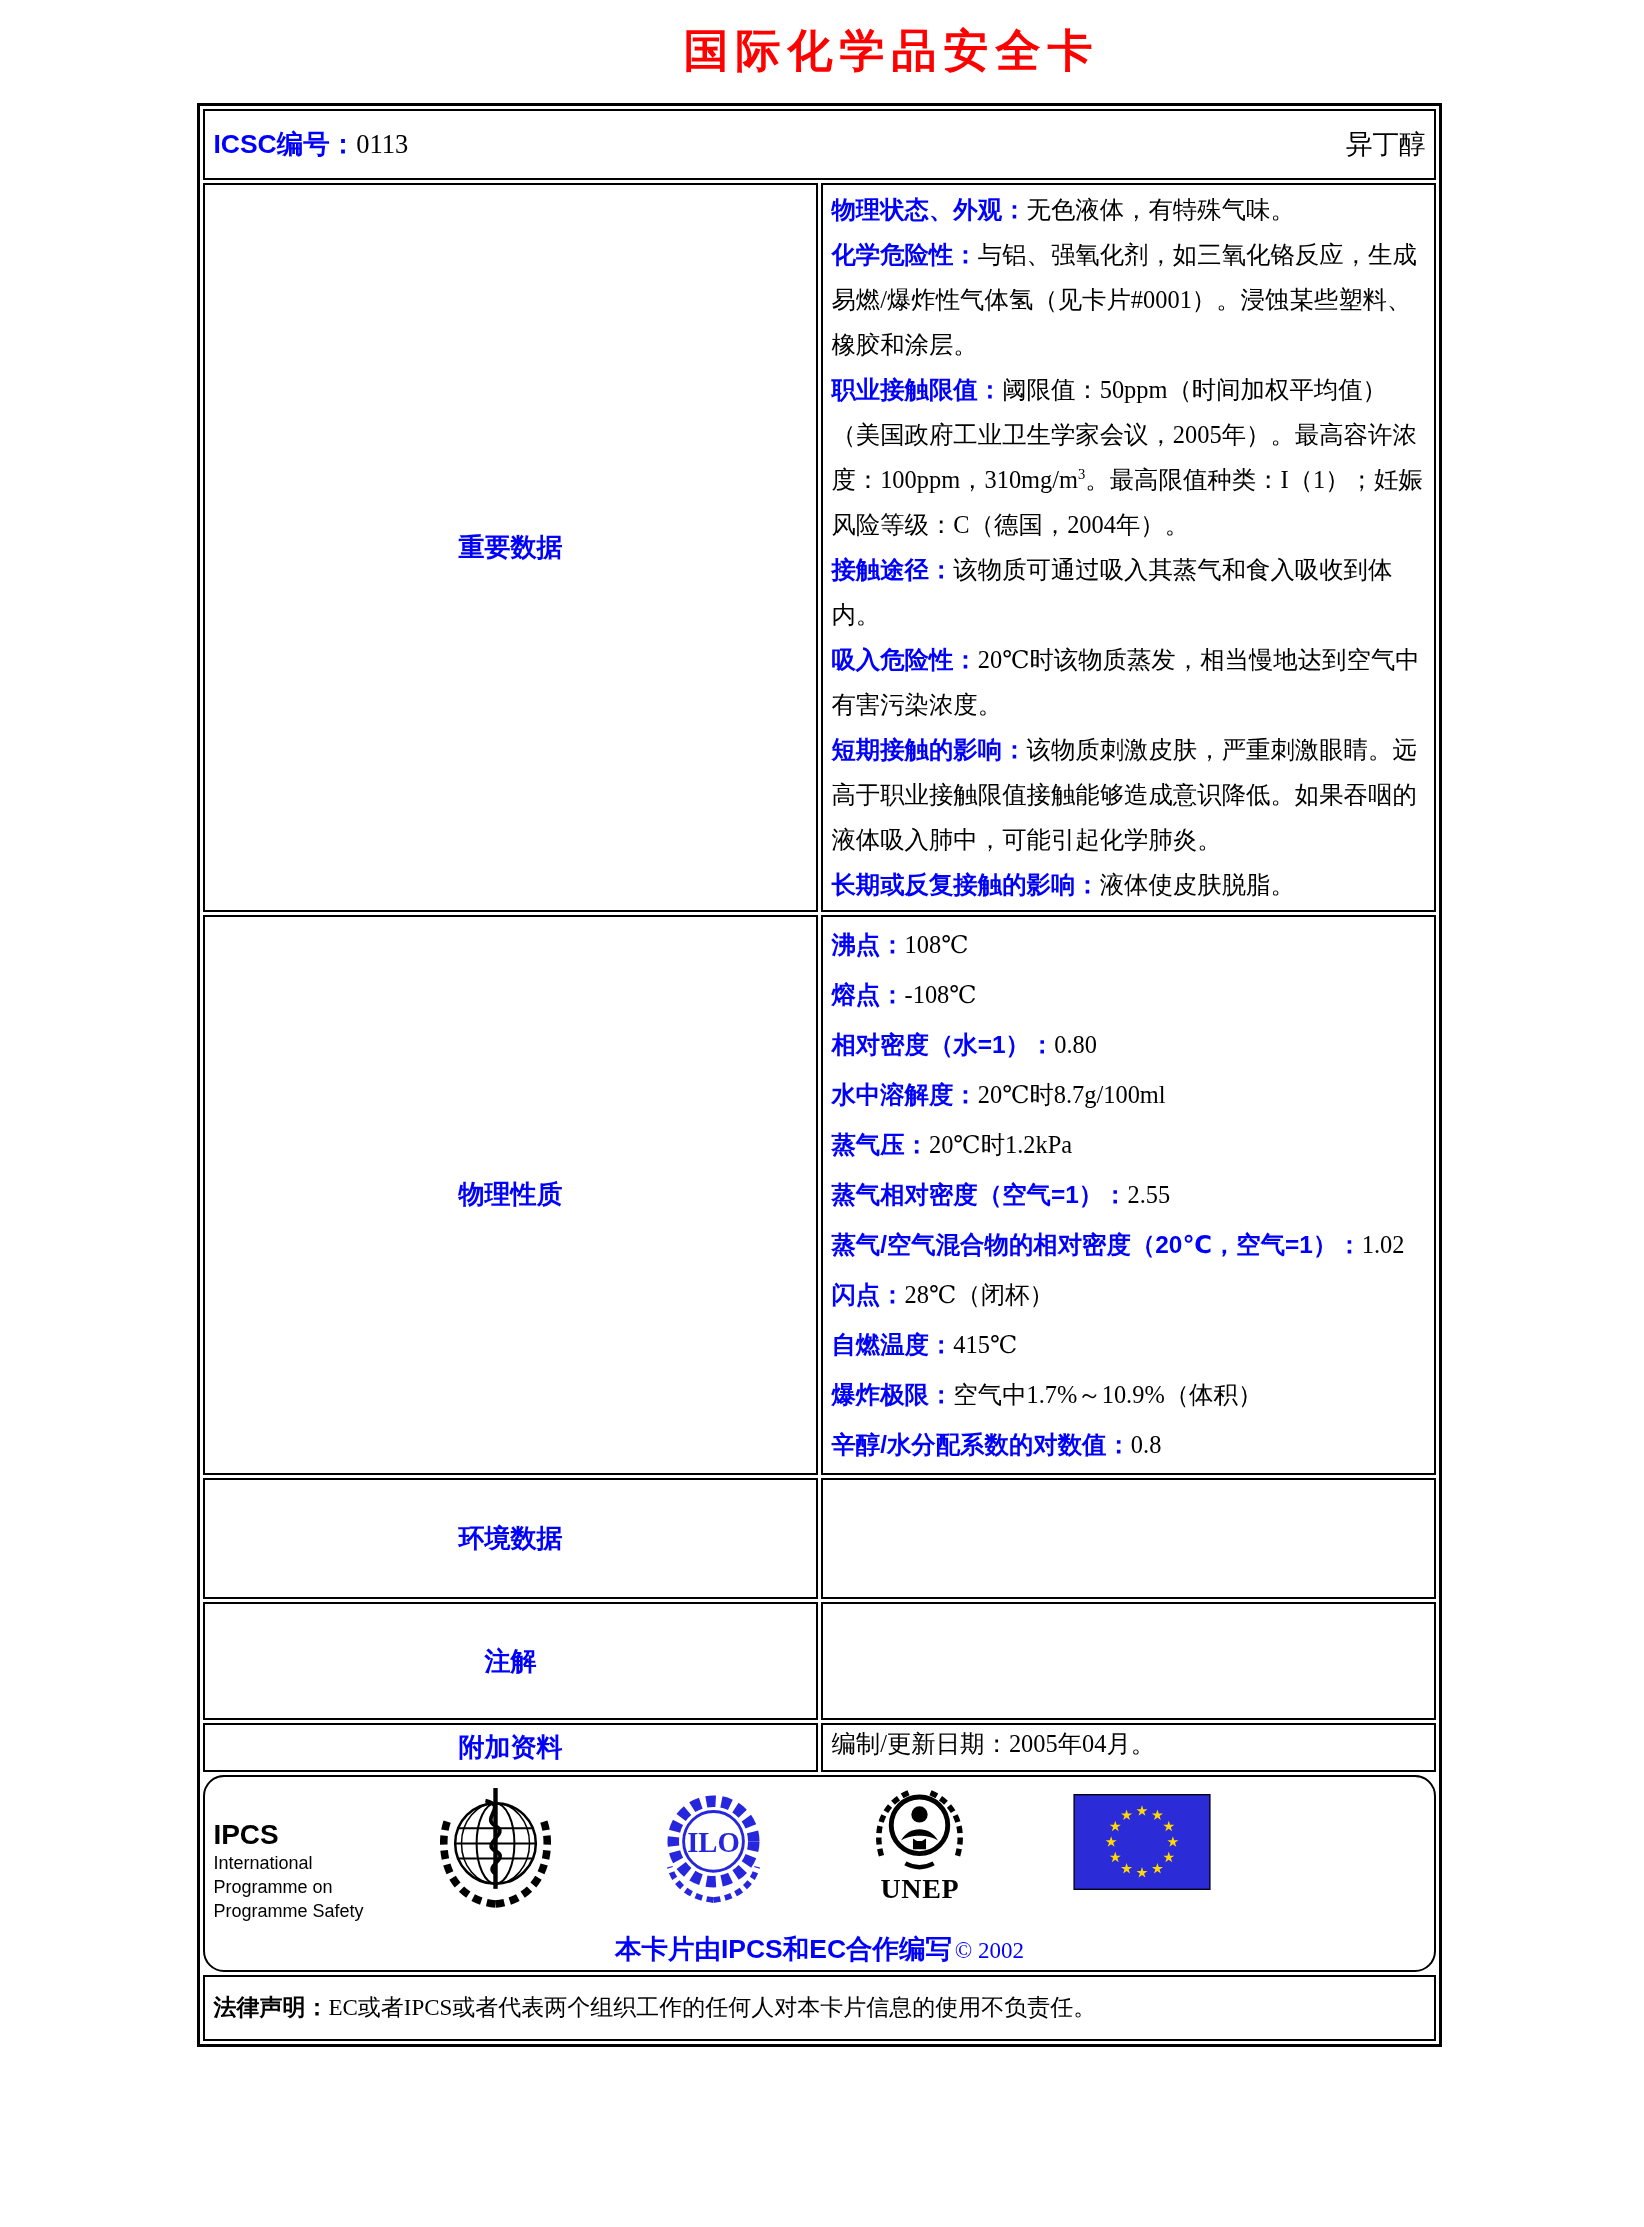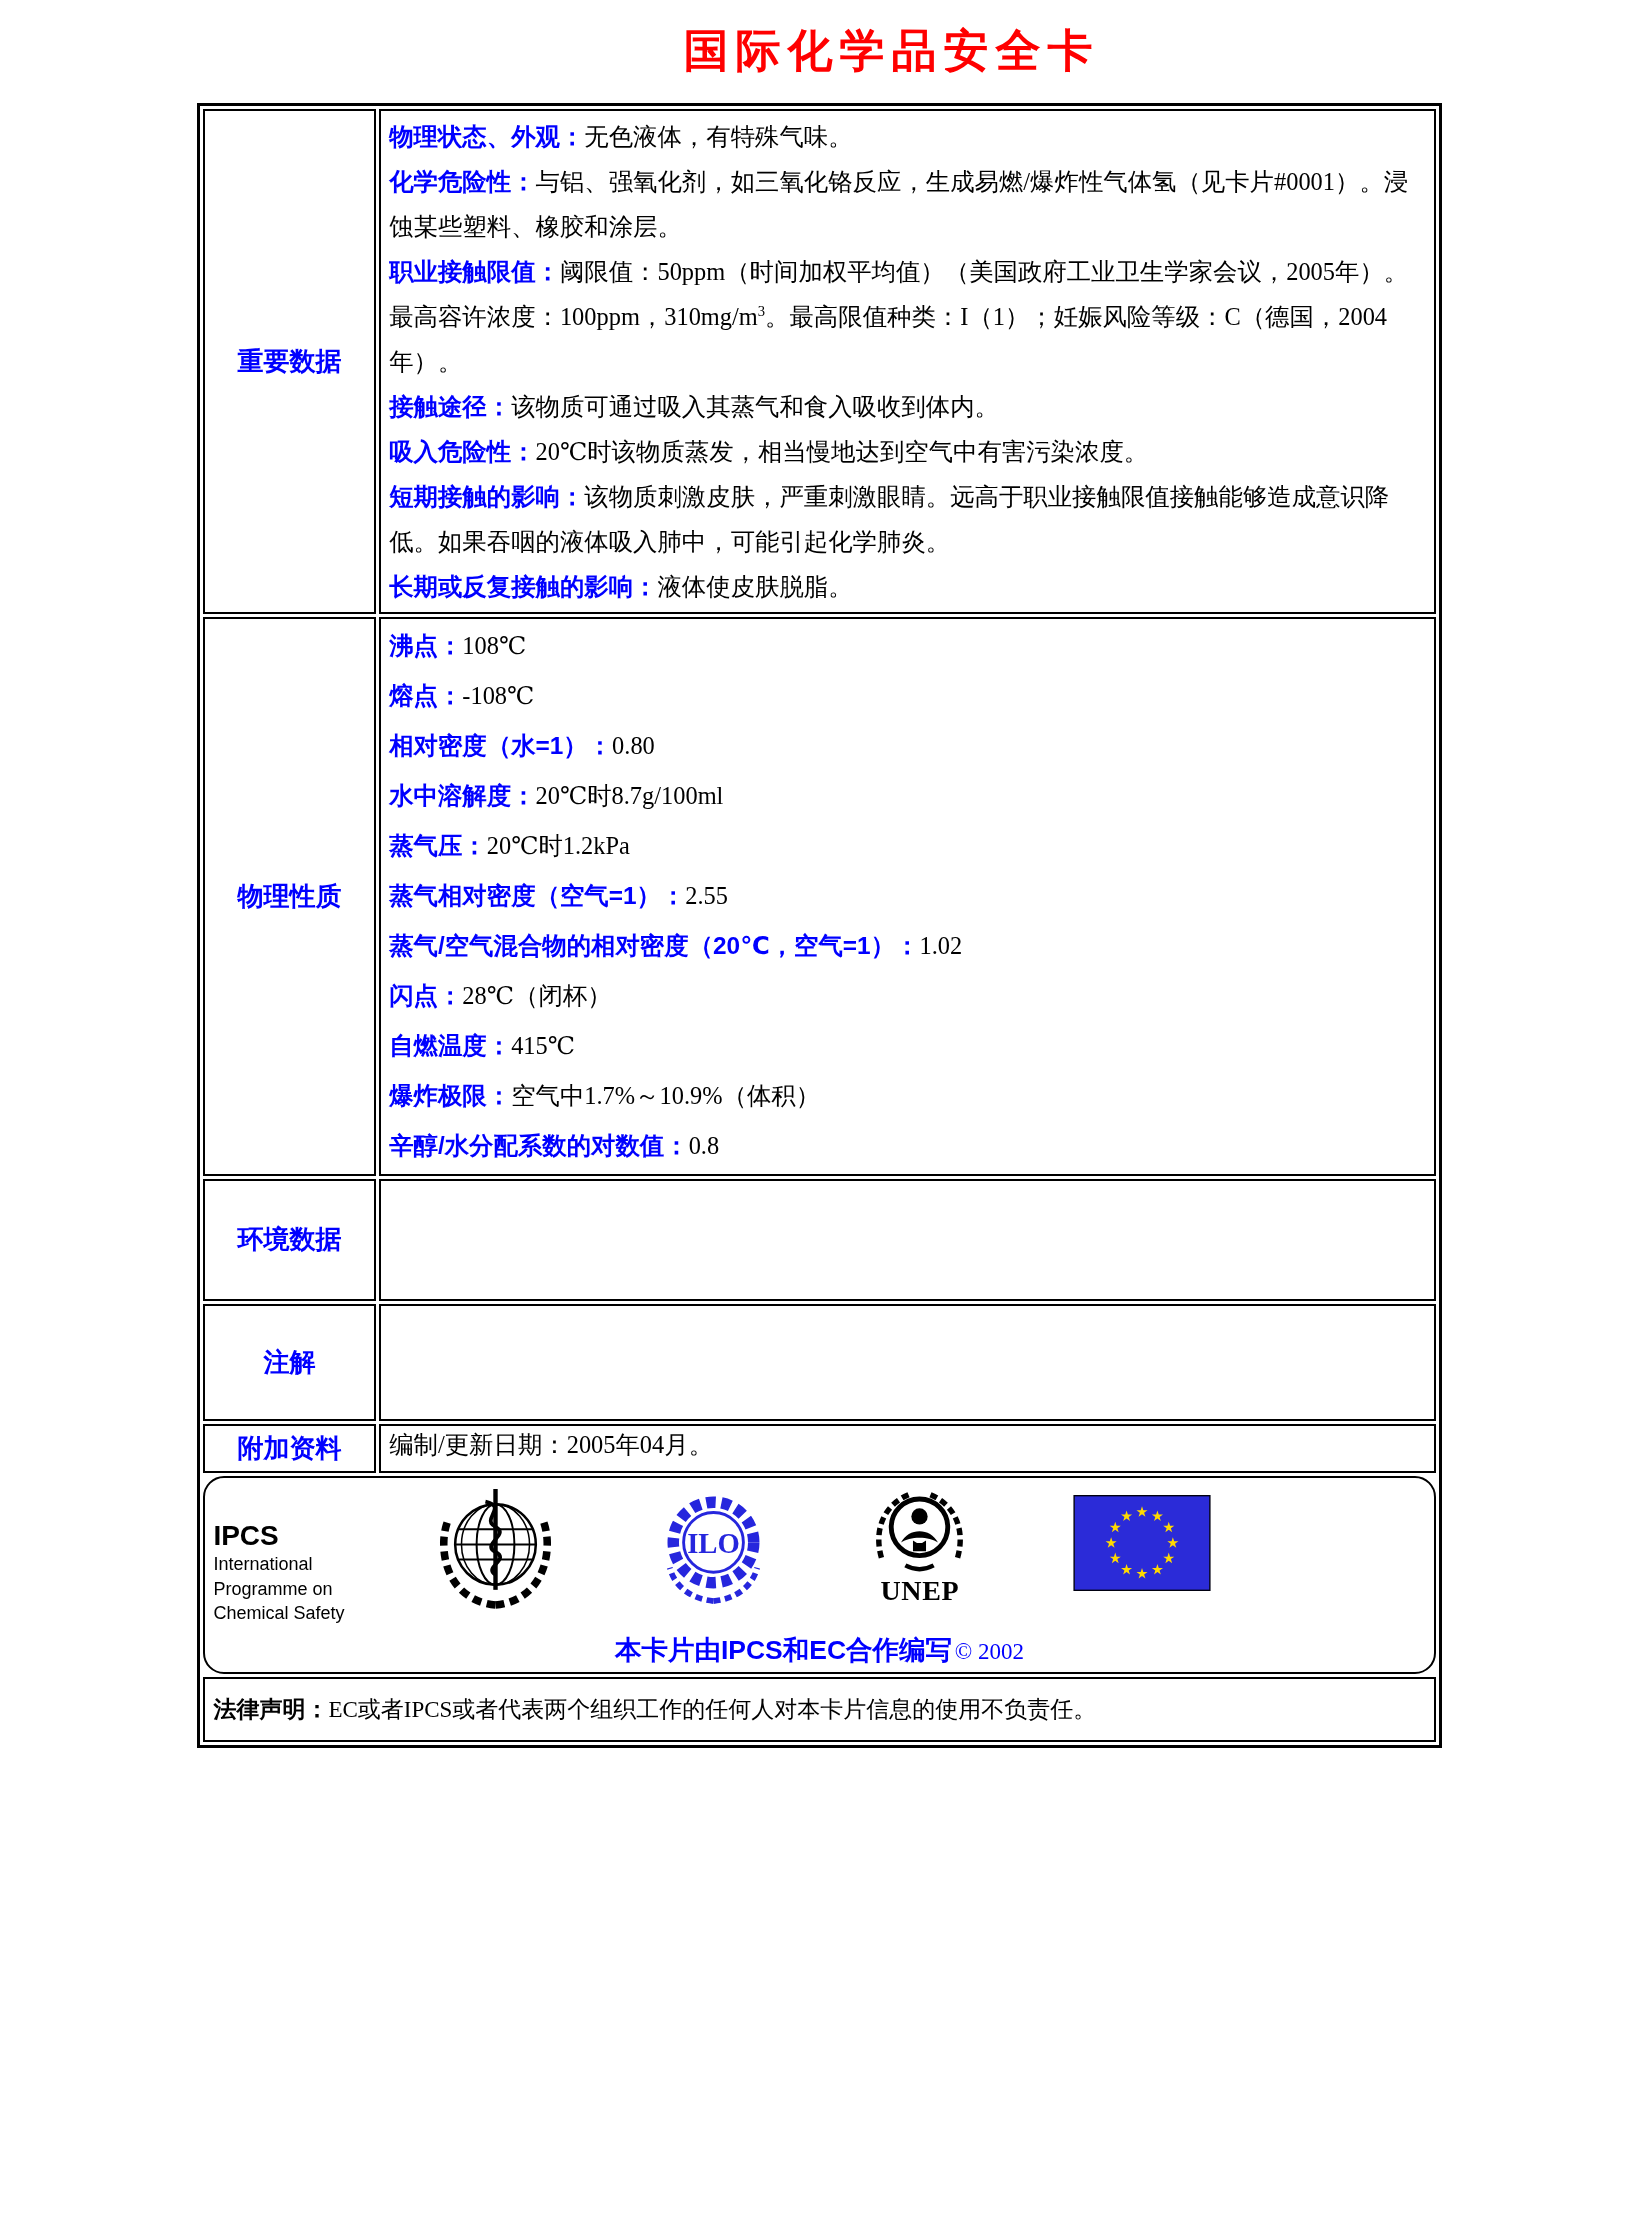--- a/index.html
+++ b/index.html
@@ -61,20 +61,28 @@
 </head>
 <body>
 
 <div class="sheet">
 
   <h1 class="page-title">国际化学品安全卡</h1>
 
   <table class="card">
 
     <tbody>
+        <tr>
+      <td colspan="2" class="cell header-cell">
+        <div class="header-inner">
+          <span><span class="lbl">ICSC编号：</span><span class="val">0113</span></span>
+          <span class="val">异丁醇</span>
+        </div>
+      </td>
+    </tr>
 
     <tr>
       <td class="cell row-label">重要数据</td>
       <td class="cell content imp-cell">
         <div><span class="lbl">物理状态、外观：</span><span class="val">无色液体，有特殊气味。</span></div>
         <div><span class="lbl">化学危险性：</span><span class="val">与铝、强氧化剂，如三氧化铬反应，生成易燃/爆炸性气体氢（见卡片#0001）。浸蚀某些塑料、橡胶和涂层。</span></div>
         <div><span class="lbl">职业接触限值：</span><span class="val">阈限值：50ppm（时间加权平均值）（美国政府工业卫生学家会议，2005年）。最高容许浓度：100ppm，310mg/m</span><sup class="val">3</sup><span class="val">。最高限值种类：I（1）；妊娠风险等级：C（德国，2004年）。</span></div>
         <div><span class="lbl">接触途径：</span><span class="val">该物质可通过吸入其蒸气和食入吸收到体内。</span></div>
         <div><span class="lbl">吸入危险性：</span><span class="val">20℃时该物质蒸发，相当慢地达到空气中有害污染浓度。</span></div>
         <div><span class="lbl">短期接触的影响：</span><span class="val">该物质刺激皮肤，严重刺激眼睛。远高于职业接触限值接触能够造成意识降低。如果吞咽的液体吸入肺中，可能引起化学肺炎。</span></div>
@@ -114,21 +122,21 @@
       <td class="cell content addl-cell"><span class="val">编制/更新日期：2005年04月。</span></td>
     </tr>
 
     <tr>
       <td colspan="2" class="cell logos-cell">
         <div class="logos">
           <div class="ipcs-block">
             <div class="ipcs-title">IPCS</div>
             <div class="ipcs-line">International</div>
             <div class="ipcs-line">Programme on</div>
-            <div class="ipcs-line">Chemical Safety</div>
+            <div class="ipcs-line">Programme Safety</div>
           </div>
 
           <svg class="logo-who" viewBox="0 0 100 100" width="129" height="126">
             <g stroke="#000" fill="none">
               <circle cx="50" cy="48" r="32" stroke-width="2"></circle>
               <ellipse cx="50" cy="48" rx="15" ry="32" stroke-width="1.6"></ellipse>
               <ellipse cx="50" cy="48" rx="27" ry="32" stroke-width="1.2"></ellipse>
               <line x1="21" y1="36" x2="79" y2="36" stroke-width="1.6"></line>
               <line x1="18" y1="48" x2="82" y2="48" stroke-width="1.6"></line>
               <line x1="21" y1="60" x2="79" y2="60" stroke-width="1.6"></line>

